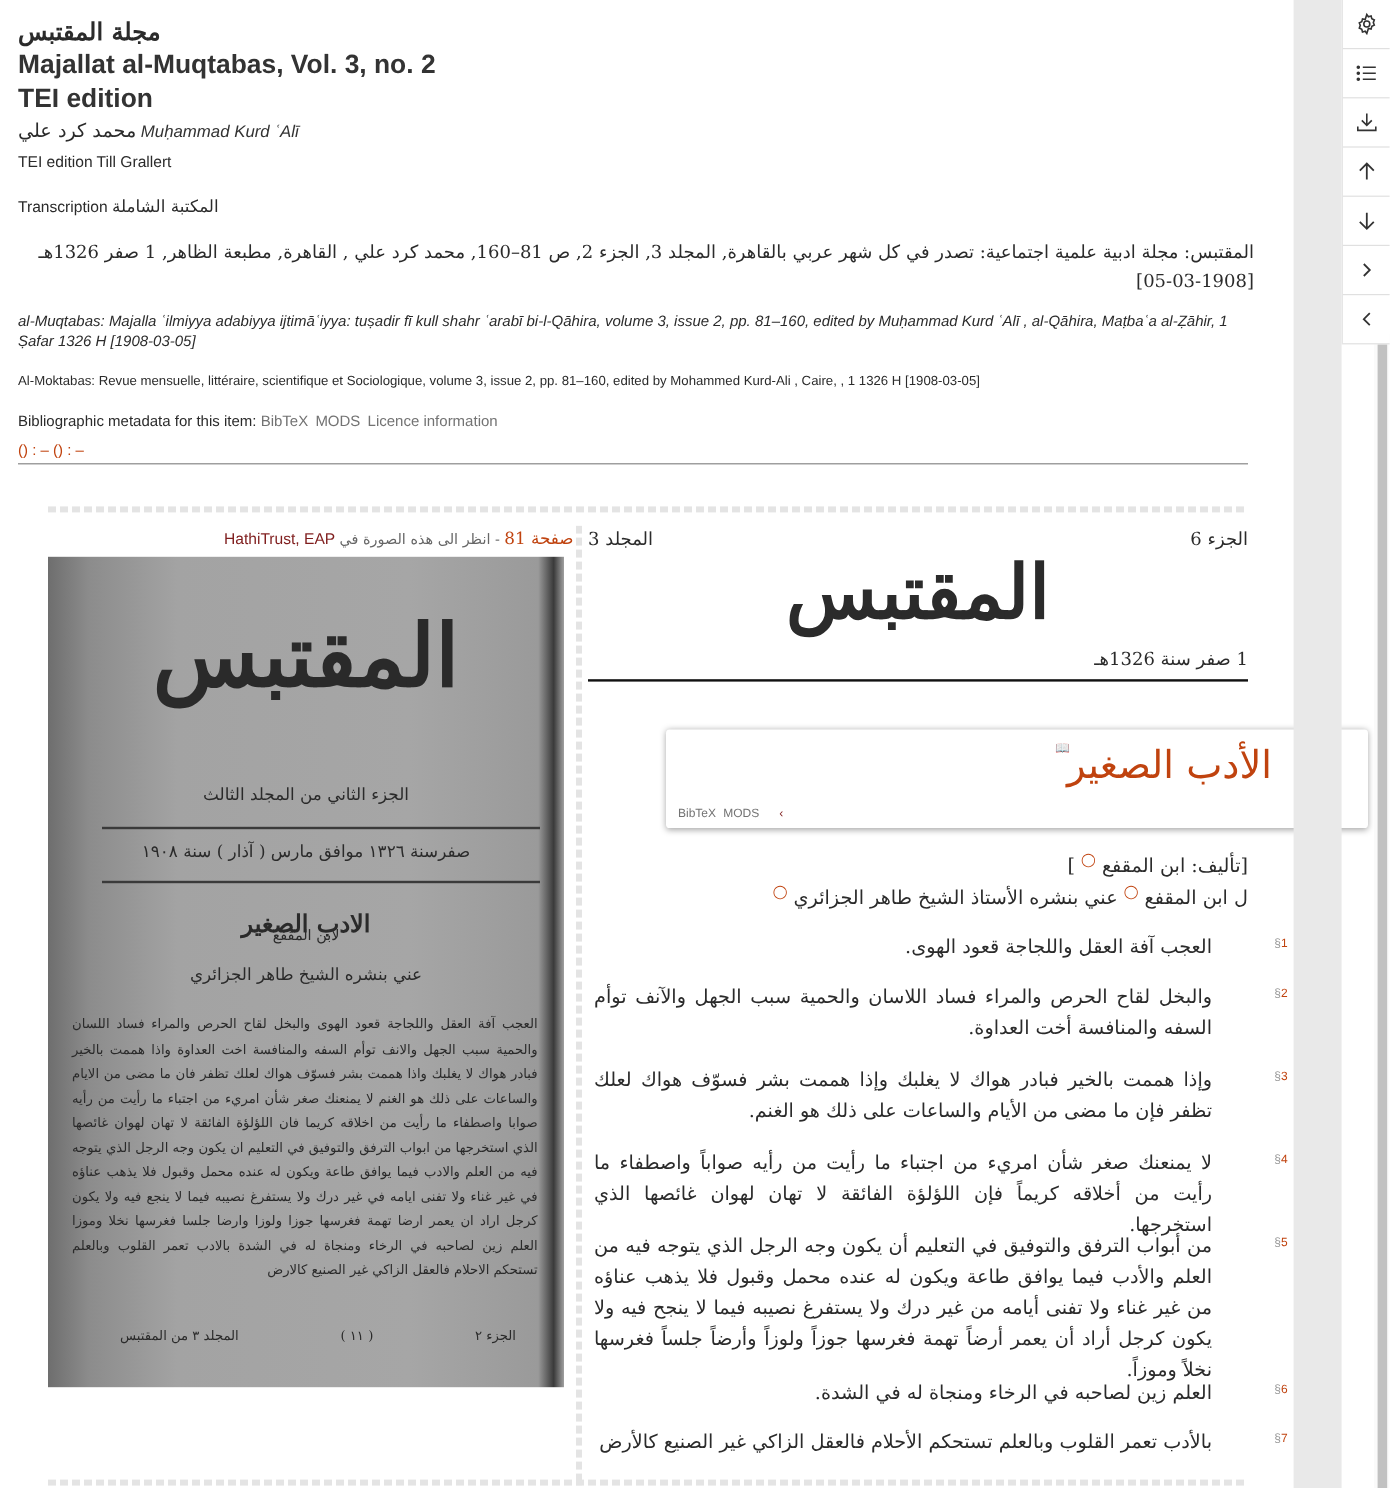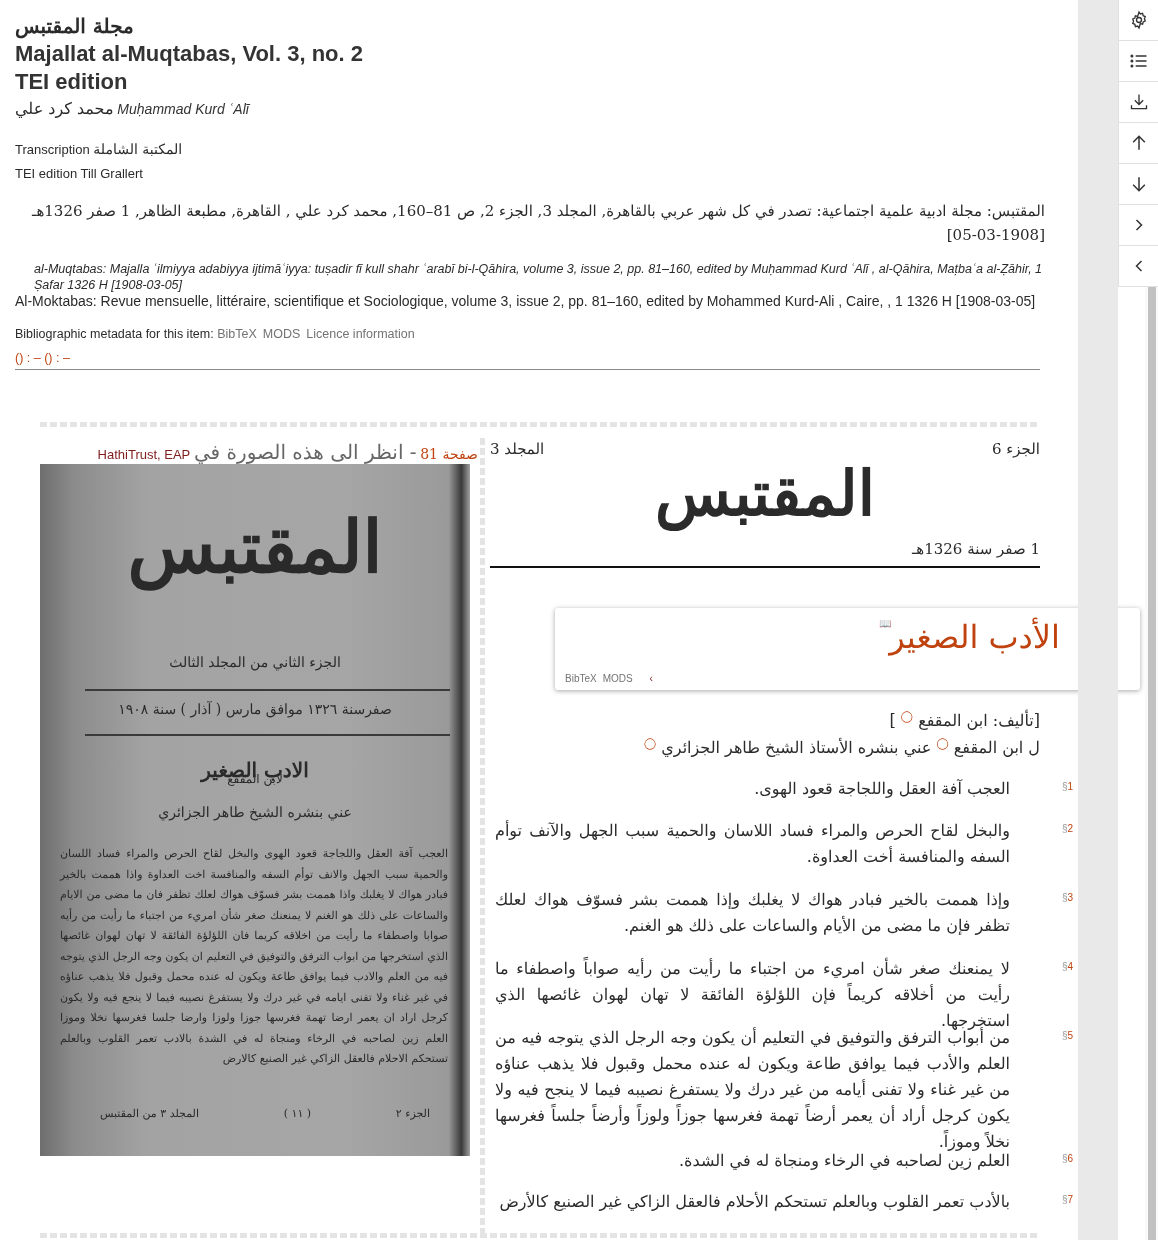--- a/index.html
+++ b/index.html
@@ -12,31 +12,31 @@
   
   .hdr { position:absolute; left:15px; top:12px; width:1030px; }
   .title-ar { font-family:"DejaVu Serif", serif; font-size:20px; font-weight:bold; margin:0; line-height:28px; color:#2b2b2b; }
   .title-en { font-size:22px; font-weight:bold; line-height:28px; margin:0; color:#333; }
   .author-line { font-size:14px; margin-top:2px; line-height:22px; }
   .author-line .ar { font-family:"DejaVu Serif", serif; font-size:16px; }
   .author-line .tr { font-style:italic; color:#333; }
   .meta-line { font-size:13px; line-height:18px; color:#2b2b2b; }
   .meta-line .ar { font-family:"DejaVu Serif", serif; font-size:14px; }
   .cite-ar { font-family:"DejaVu Serif", serif; font-size:15px; direction:rtl; text-align:right; line-height:24px; margin-top:16px; }
-  .cite-tr { font-size:12.5px; font-style:italic; line-height:16px; margin-top:14px;margin-left:19px; }
-  .cite-fr { font-size:14px; line-height:16px; }
+  .cite-tr { font-size:12.5px; font-style:italic; line-height:16px; margin-top:14px; }
+  .cite-fr { font-size:11px; line-height:16px; margin-top:18px; }
   .biblio { font-size:12.5px; margin-top:18px; }
   .biblio a, .bib-links a { color:#737373; text-decoration:none; margin-right:6px; }
   .pb-line { font-size:12.5px; color:#c0430f; margin-top:10px; padding-bottom:4px; border-bottom:1px solid #888; width:1025px; }
   
   .dots-h { position:absolute; height:5px; background-image:linear-gradient(90deg,#e4e4e4 0 7px,transparent 7px 10px); background-size:10px 5px; }
   .dots-v { position:absolute; width:5px; background-image:linear-gradient(180deg,#e4e4e4 0 7px,transparent 7px 10px); background-size:5px 10px; }
   
   .facs-caption { position:absolute; left:40px; top:440px; width:438px; text-align:right; font-size:13px; direction:rtl; }
-  .facs-caption .ar { font-family:"DejaVu Serif", serif; color:#666; font-size:20px; }
+  .facs-caption .ar { font-family:"DejaVu Serif", serif; color:#666; font-size:12px; }
   .facs-caption .pg { color:#c0430f; font-family:"DejaVu Serif", serif; font-size:14px; }
   .facs { position:absolute; left:40px; top:464px; width:430px; height:692px;
     background:linear-gradient(90deg,#6e6e6e 0%,#8c8c8c 8%,#a3a3a3 25%,#a6a6a6 70%,#9a9a9a 95%,#3a3a3a 98%,#a0a0a0 100%);
     overflow:hidden; }
   .facs .logo { position:absolute; top:40px; left:0; width:100%; text-align:center; font-family:"DejaVu Serif", serif; font-size:72px; font-weight:bold; color:#2a2a2a; }
   .facs .fl { position:absolute; left:20px; right:20px; text-align:center; font-family:"DejaVu Serif", serif; color:#2a2a2a; direction:rtl; }
   .facs .rule { position:absolute; left:45px; right:20px; height:2px; background:#3a3a3a; }
   .facs .body { position:absolute; left:20px; right:22px; top:380px; direction:rtl; font-family:"DejaVu Serif", serif; font-size:11px; line-height:20.5px; color:#2a2a2a; text-align:justify; }
   
   .tr-col { position:absolute; left:490px; top:440px; width:550px; }
@@ -65,25 +65,25 @@
 <body>
 
 <div class="hdr">
   <div class="title-ar">مجلة المقتبس</div>
   <div class="title-en">Majallat al-Muqtabas, Vol. 3, no. 2</div>
   <div class="title-en">TEI edition</div>
   <div class="author-line">
     <span class="ar">محمد كرد علي</span>
     <span class="tr">Muḥammad Kurd ʿAlī</span>
   </div>
+  <div class="meta-line" style="margin-top:6px;">TEI edition Till Grallert</div>
   <div class="meta-line" style="margin-top:20px;">
     <span>Transcription</span>
     <span class="ar">المكتبة الشاملة</span>
   </div>
-  <div class="meta-line" style="margin-top:6px;">TEI edition Till Grallert</div>
 
   <div class="cite-ar">المقتبس: مجلة ادبية علمية اجتماعية: تصدر في كل شهر عربي بالقاهرة, المجلد 3, الجزء 2, ص 81–160, محمد كرد علي , القاهرة, مطبعة الظاهر, 1 صفر 1326هـ [1908-03-05]</div>
   <div class="cite-tr">al-Muqtabas: Majalla ʿilmiyya adabiyya ijtimāʿiyya: tuṣadir fī kull shahr ʿarabī bi-l-Qāhira, volume 3, issue 2, pp. 81–160, edited by Muḥammad Kurd ʿAlī , al-Qāhira, Maṭbaʿa al-Ẓāhir, 1 Ṣafar 1326 H [1908-03-05]</div>
   <div class="cite-fr">Al-Moktabas: Revue mensuelle, littéraire, scientifique et Sociologique, volume 3, issue 2, pp. 81–160, edited by Mohammed Kurd-Ali , Caire, , 1 1326 H [1908-03-05]</div>
 
   <div class="biblio">
     <span>Bibliographic metadata for this item:</span>
     <a href="#">BibTeX</a><a href="#">MODS</a><a href="#">Licence information</a>
   </div>
   <div class="pb-line">() : – () : –</div>

